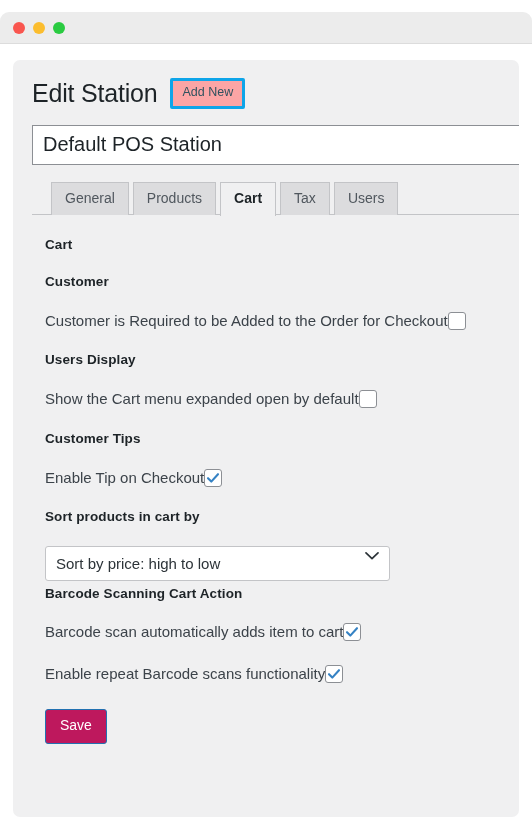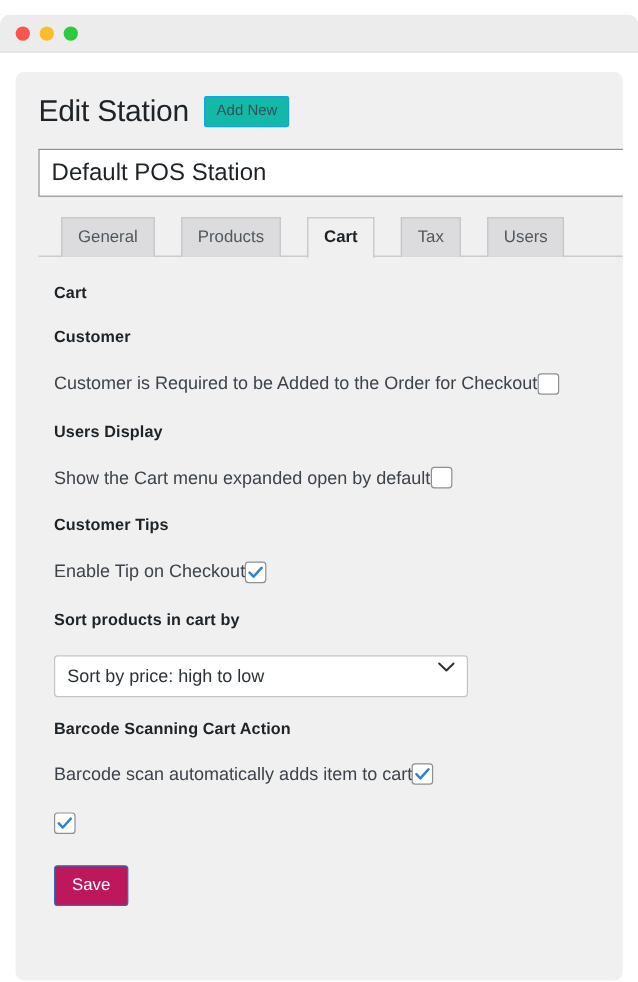--- a/index.html
+++ b/index.html
@@ -79,22 +79,22 @@
     font-weight: 400;
     color: #1d2327;
     line-height: 1.2;
     letter-spacing: -0.2px;
   }
 
   .add-new-btn {
     font-size: 12.5px;
     font-family: "Liberation Sans", sans-serif;
     color: #30525f;
-    background: #14b8a6;
-    border: 1px solid #0ea5e9;
+    background: #fca5a5;
+    border: 3px solid #0ea5e9;
     border-radius: 2px;
     padding: 5px 9px 6px 9px;
     line-height: 1.1;
     cursor: pointer;
     white-space: nowrap;
   }
 
   
   .title-input-wrap {
     margin: 16px 0 0 19px;
@@ -115,21 +115,21 @@
     outline: none;
   }
 
   
   .tabs {
     position: relative;
     margin: 15px 0 0 19px;
     height: 35px;
     display: flex;
     align-items: flex-end;
-    gap: 22px;
+    gap: 4px;
     padding-left: 19px;
   }
 
   .tabs::after {
     content: "";
     position: absolute;
     left: 0;
     right: -20px;
     bottom: 0;
     height: 1px;
@@ -209,21 +209,21 @@
     display: none;
   }
 
   .checkbox.checked svg { display: block; }
 
   
   .select-wrap {
     position: relative;
     width: 345px;
     height: 20px;
-    margin-bottom: 34px;
+    margin-bottom: 20px;
   }
 
   .select-box {
     width: 100%;
     height: 35px;
     background: #ffffff;
     border: 1px solid #c3c4c7;
     border-radius: 3px;
     font-size: 15px;
     color: #2c3338;
@@ -341,20 +341,21 @@
         <div class="setting-row">
           <span class="setting-label">Barcode scan automatically adds item to cart</span>
           <span class="checkbox checked">
             <svg viewBox="0 0 14 14">
               <path d="M2 7.2 L5.3 10.6 L12 3.2" fill="none" stroke="#3582c4" stroke-width="2.1" stroke-linecap="round" stroke-linejoin="round"></path>
             </svg>
           </span>
         </div>
 
         <div class="setting-row">
+          <span class="setting-label">Enable repeat Barcode scans functionality</span>
           <span class="checkbox checked">
             <svg viewBox="0 0 14 14">
               <path d="M2 7.2 L5.3 10.6 L12 3.2" fill="none" stroke="#3582c4" stroke-width="2.1" stroke-linecap="round" stroke-linejoin="round"></path>
             </svg>
           </span>
         </div>
 
         <button class="save-btn">Save</button>
 
       </div>

